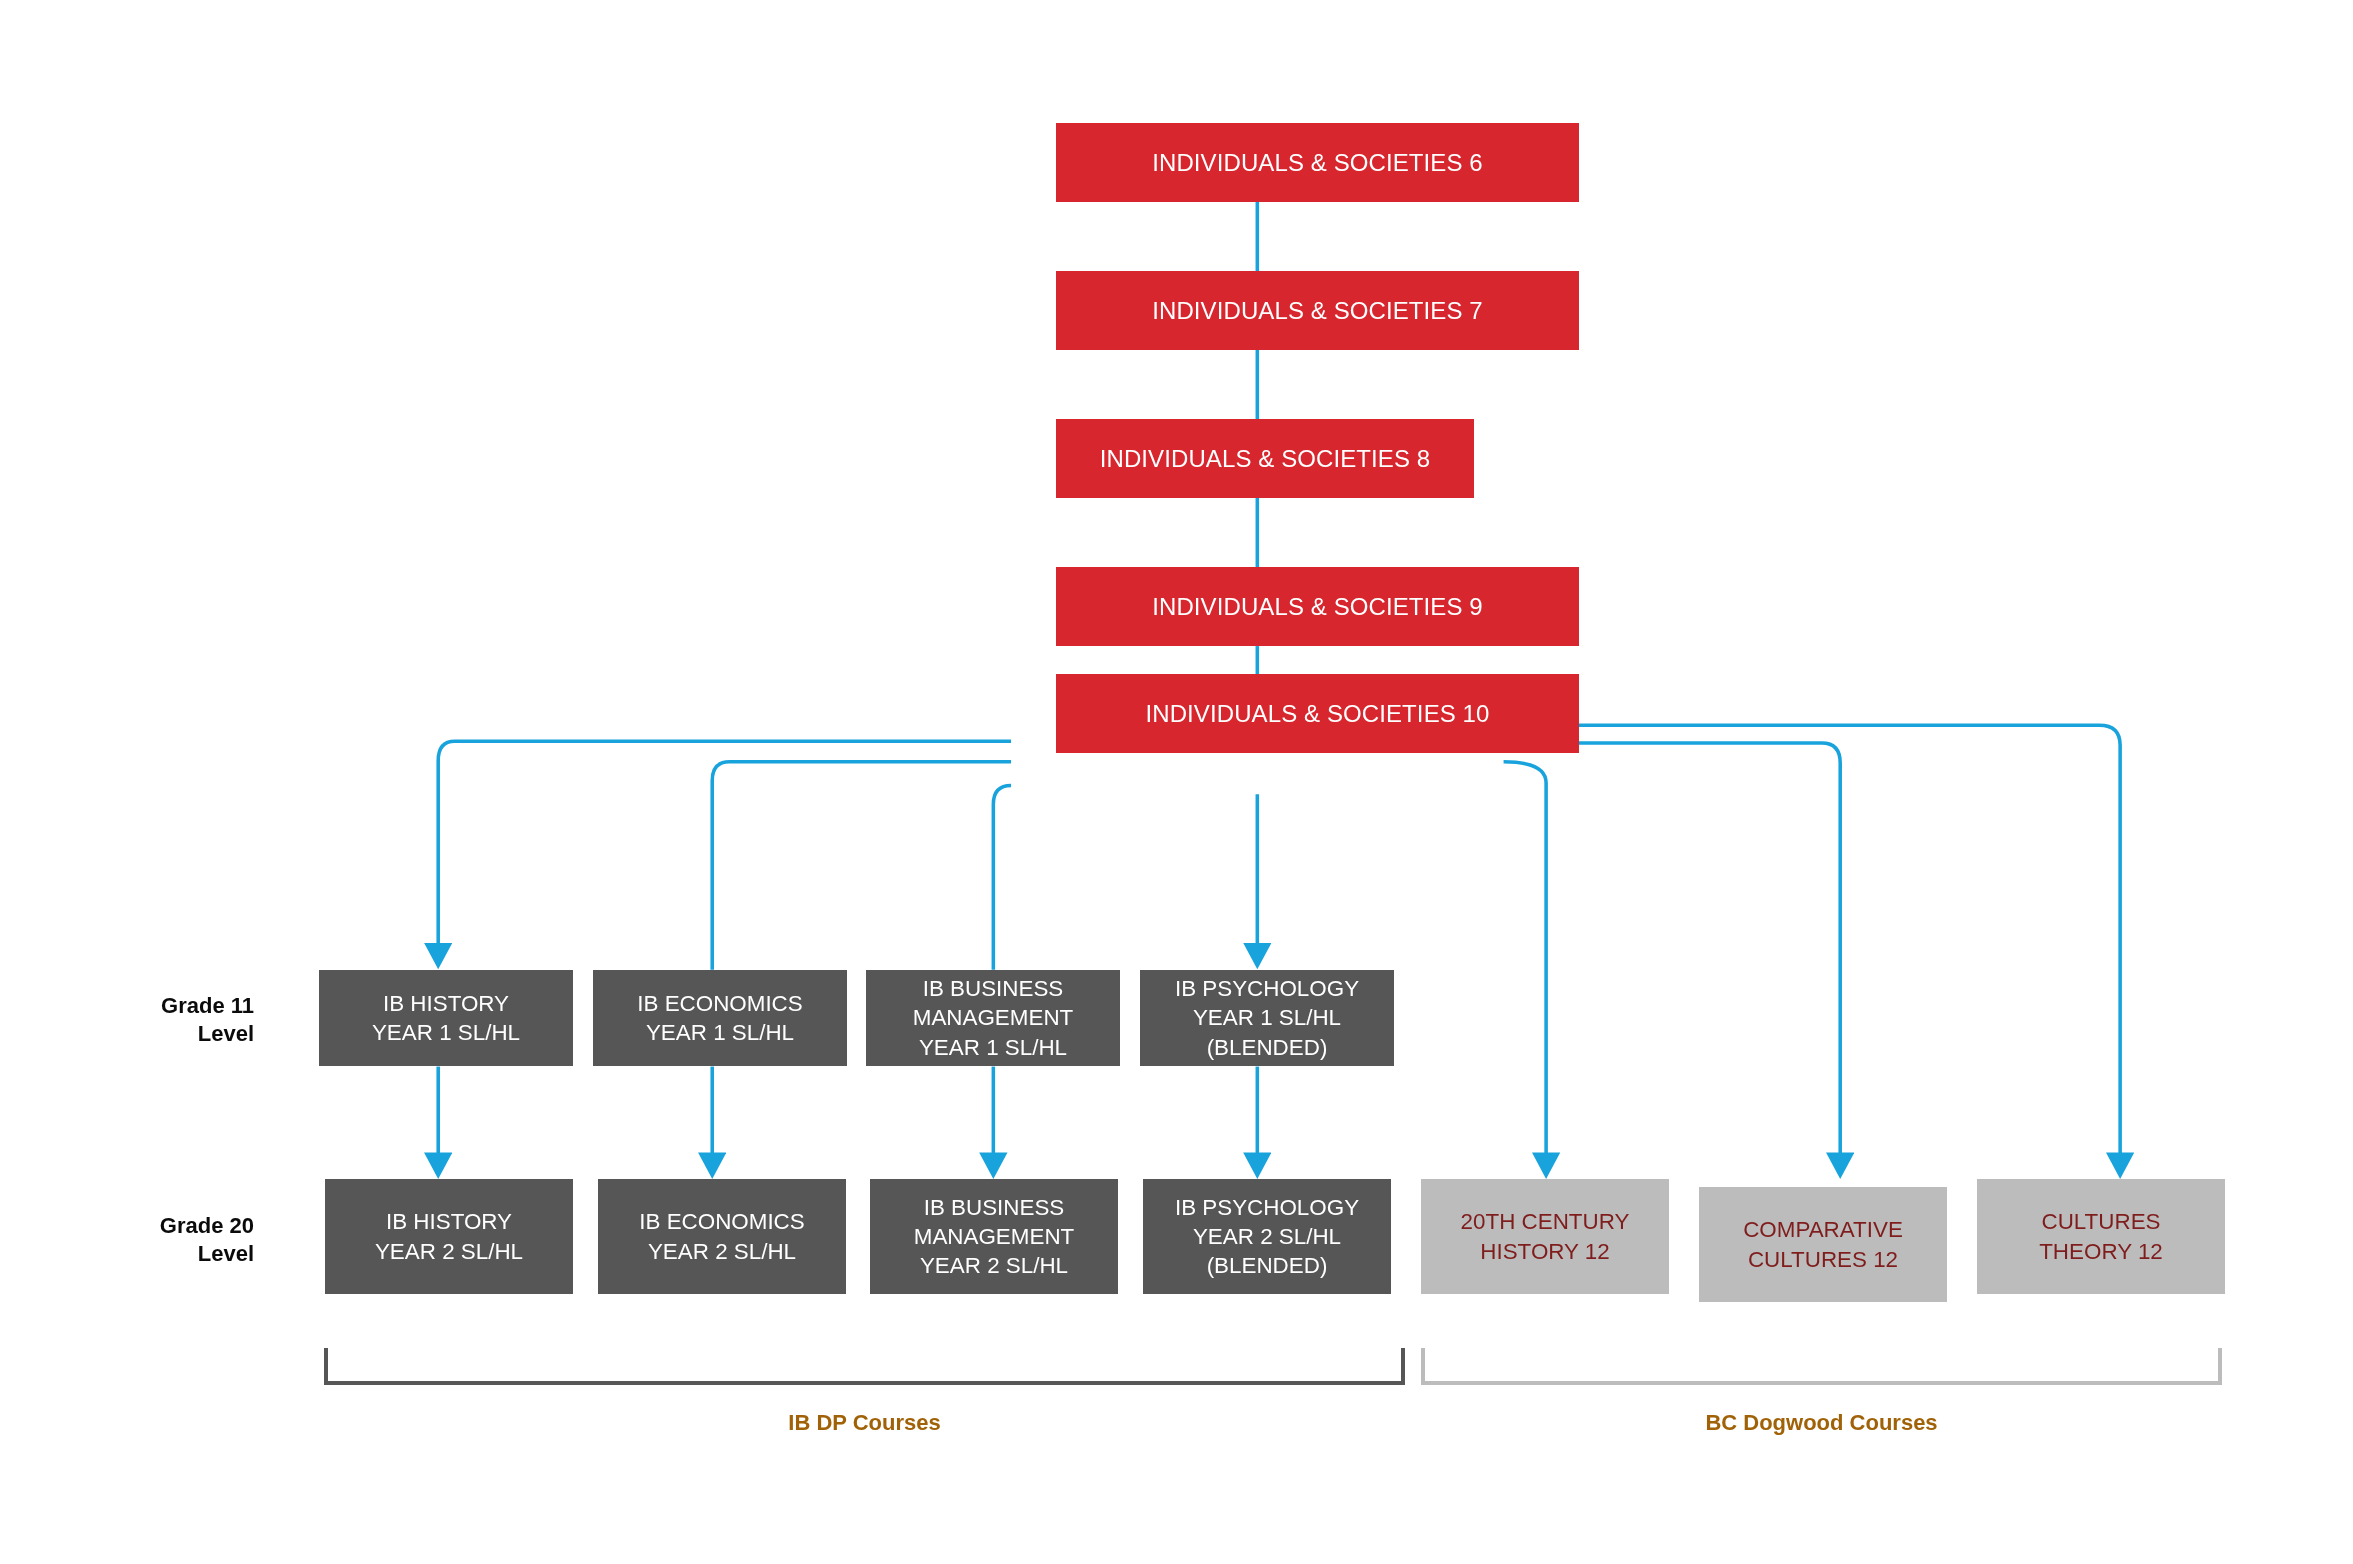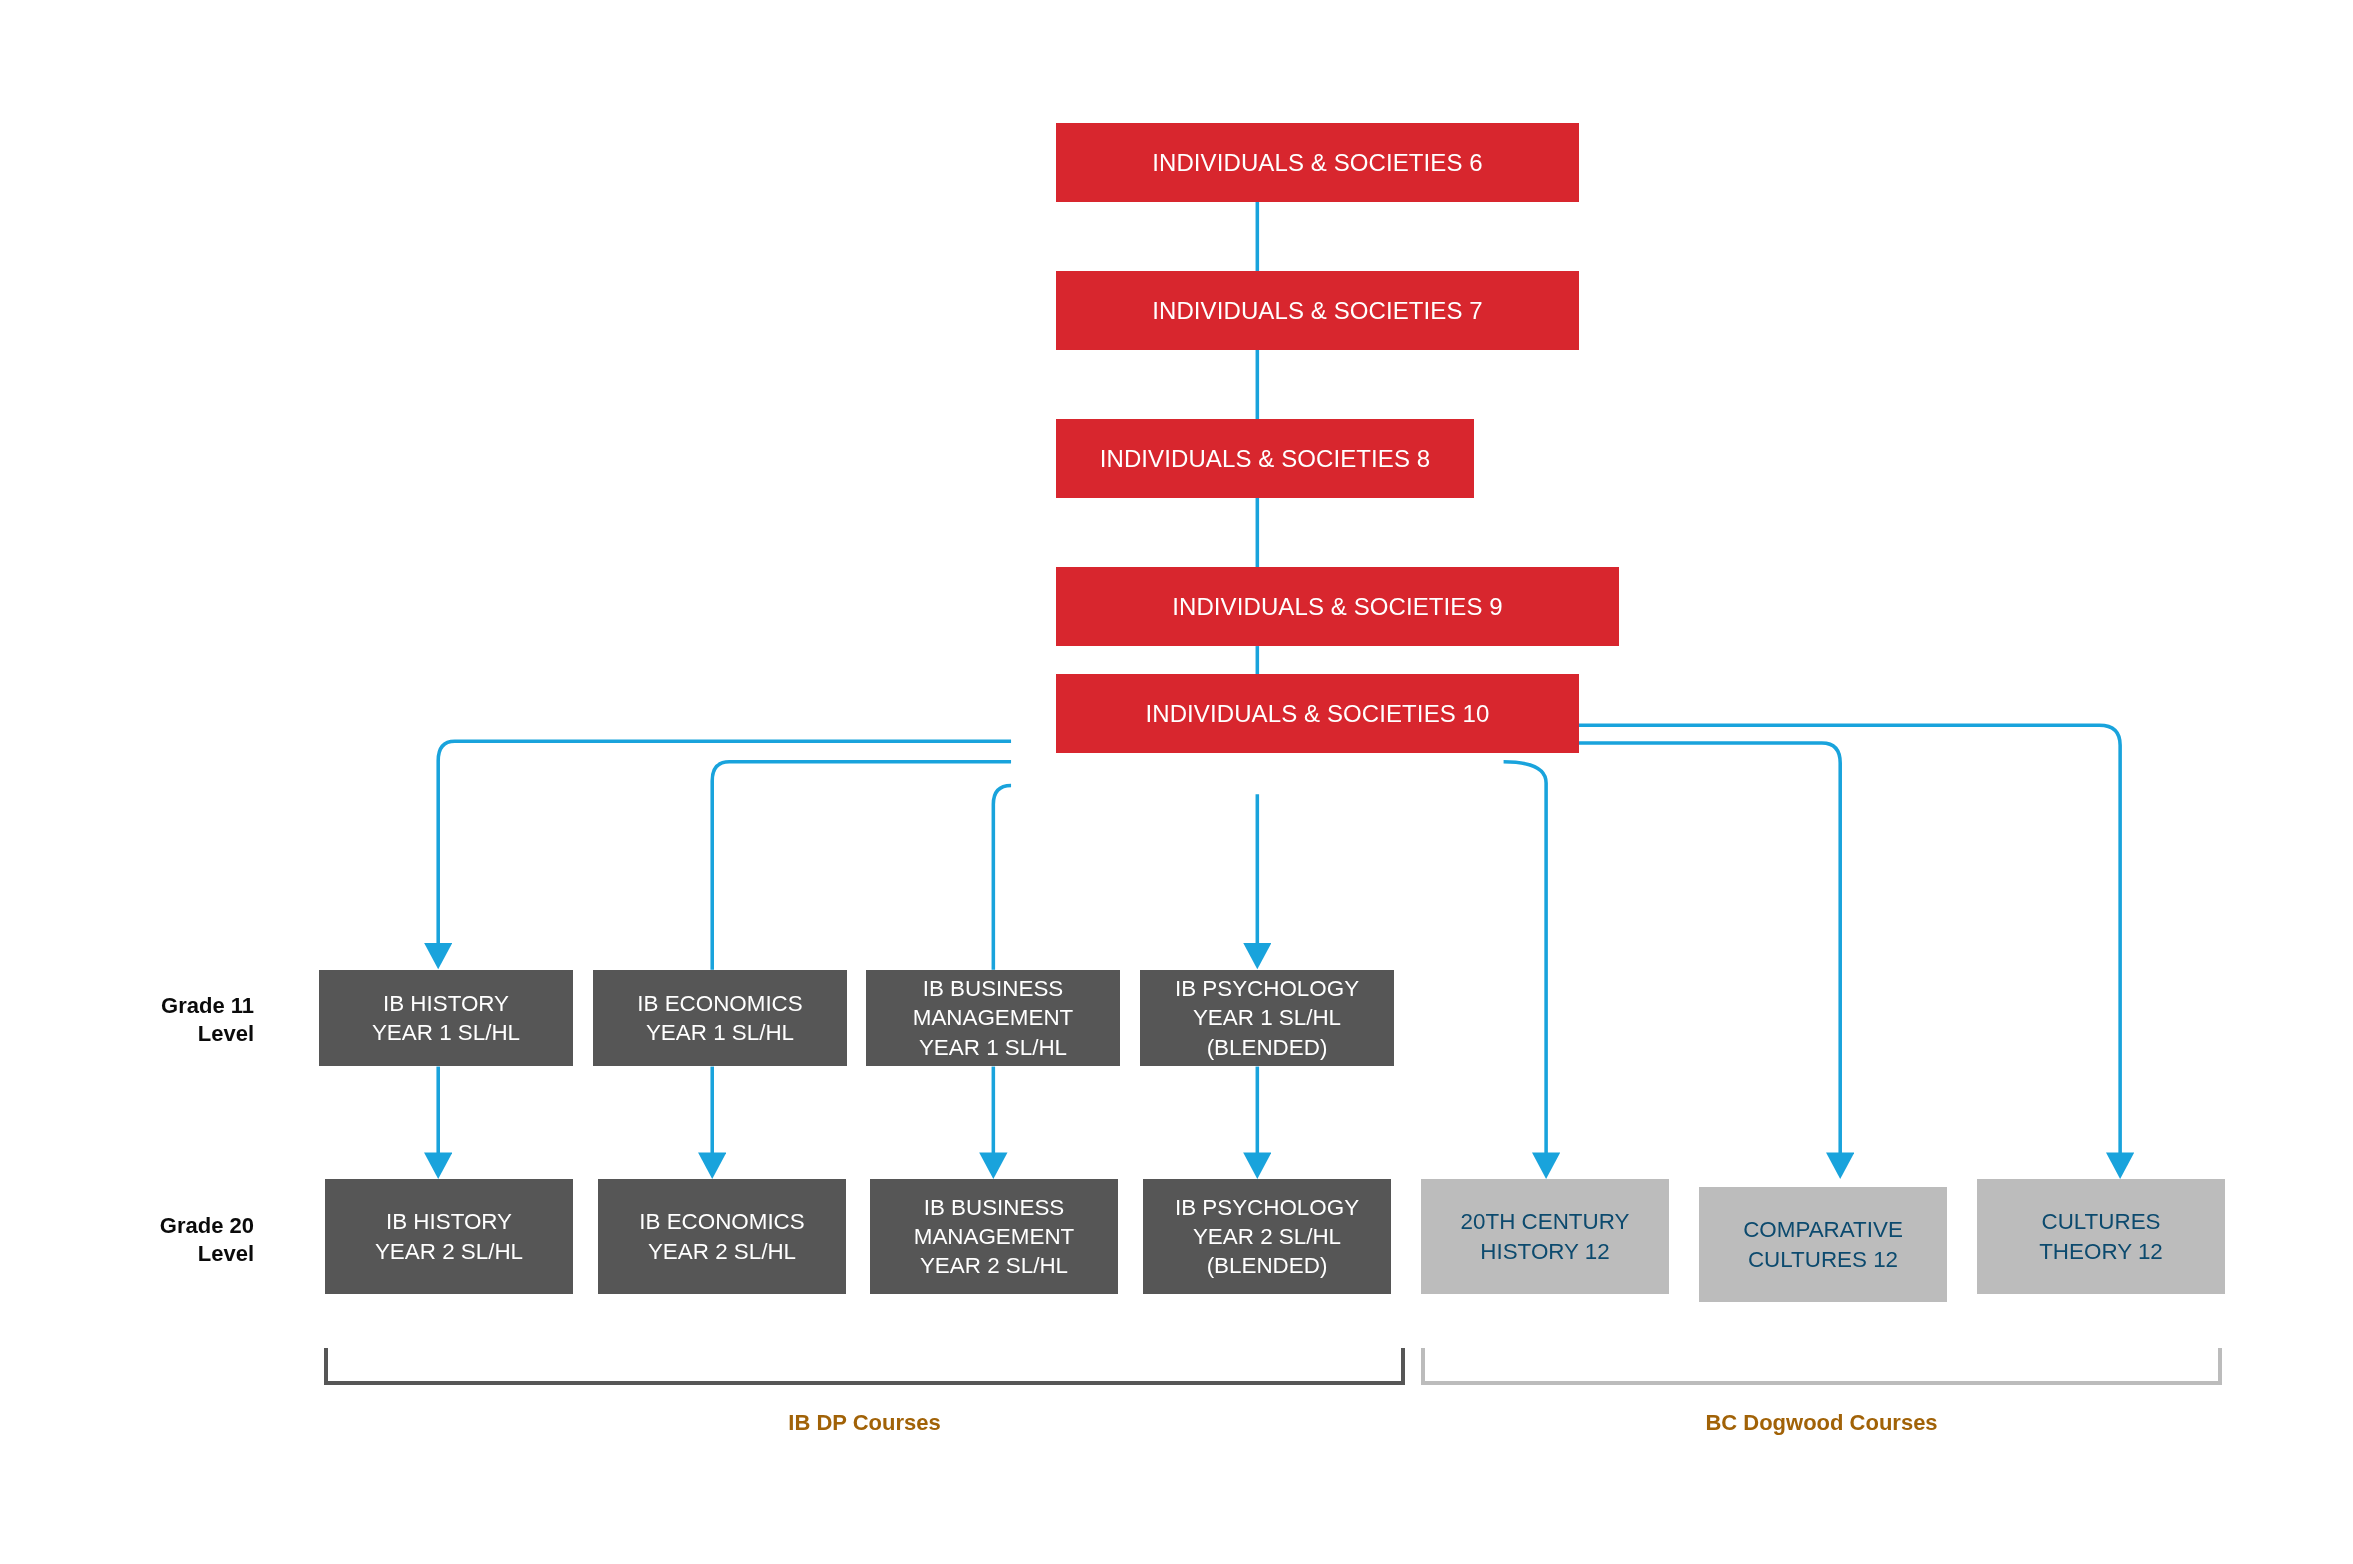--- a/index.html
+++ b/index.html
@@ -5,21 +5,21 @@
   html,body{margin:0;padding:0;background:#ffffff;}
   body{font-family:"Liberation Sans","DejaVu Sans",sans-serif;}
   #stage{position:relative;width:2354px;height:1565px;background:#ffffff;overflow:hidden;}
   #wires{position:absolute;left:0;top:0;width:2354px;height:1565px;pointer-events:none;}
 
   .node{position:absolute;box-sizing:border-box;display:flex;align-items:center;justify-content:center;text-align:center;line-height:1.30;}
   .node .lbl{display:block;width:100%;padding:0 5.9px;box-sizing:border-box;}
 
   .n-red{background:#D8262E;color:#ffffff;font-size:24px;font-weight:400;letter-spacing:0.1px;margin-left:45px;}
   .n-dark{background:#565656;color:#ffffff;font-size:22.4px;font-weight:400;}
-  .n-gray{background:#BCBCBC;color:#0c4a6e;font-size:22.4px;font-weight:400;}
+  .n-gray{background:#BCBCBC;color:#7f1d1d;font-size:22.4px;font-weight:400;}
 
   .grade-label{position:absolute;text-align:right;font-size:22px;font-weight:700;color:#0b0b0b;line-height:1.28;}
 
   .bracket{position:absolute;box-sizing:border-box;}
   .bracket.dp{border-left:4.1px solid #565656;border-bottom:4.1px solid #565656;border-right:4.1px solid #565656;}
   .bracket.bc{border-left:4.1px solid #BCBCBC;border-bottom:4.1px solid #BCBCBC;border-right:4.1px solid #BCBCBC;}
 
   .group-cap{position:absolute;text-align:center;font-size:22px;font-weight:700;color:#a16207;}
 </style>
 </head>
@@ -63,21 +63,21 @@
 
   <div class="node n-red" style="left:1011px;top:123px;width:523px;height:79px;">
     <span class="lbl">INDIVIDUALS &amp; SOCIETIES 6</span>
   </div>
   <div class="node n-red" style="left:1011px;top:271px;width:523px;height:79px;">
     <span class="lbl">INDIVIDUALS &amp; SOCIETIES 7</span>
   </div>
   <div class="node n-red" style="left:1011px;top:419px;width:418px;height:79px;">
     <span class="lbl">INDIVIDUALS &amp; SOCIETIES 8</span>
   </div>
-  <div class="node n-red" style="left:1011px;top:567px;width:563px;height:79px;">
+  <div class="node n-red" style="left:1011px;top:567px;width:523px;height:79px;">
     <span class="lbl">INDIVIDUALS &amp; SOCIETIES 9</span>
   </div>
   <div class="node n-red" style="left:1011px;top:674px;width:523px;height:79px;">
     <span class="lbl">INDIVIDUALS &amp; SOCIETIES 10</span>
   </div>
 
   <div class="grade-label" style="left:106px;top:992px;width:148px;">
     <div>Grade 11</div>
     <div>Level</div>
   </div>

